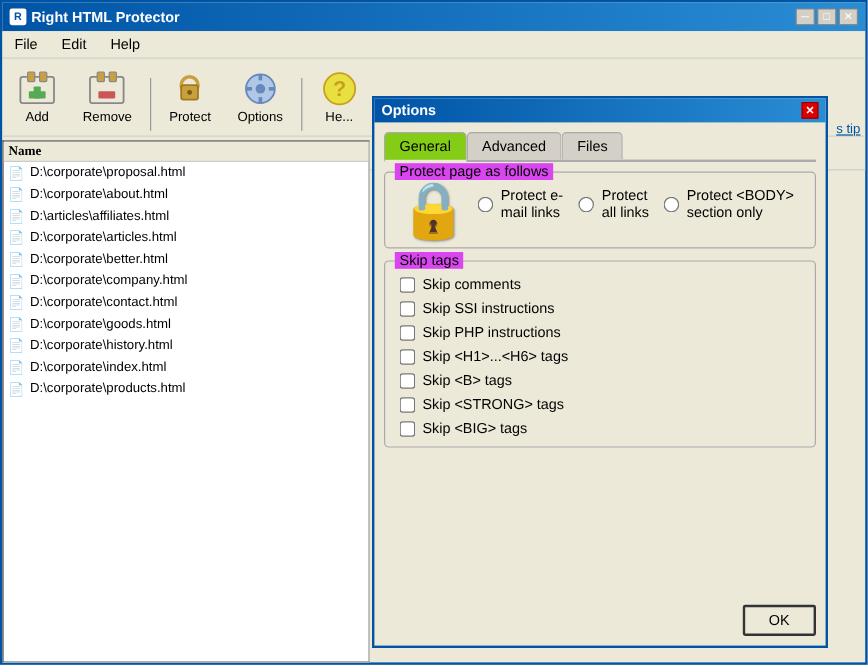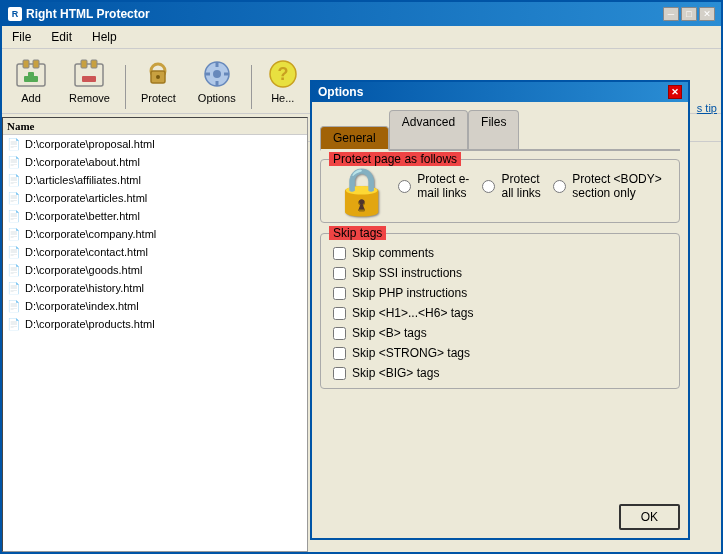--- a/index.html
+++ b/index.html
@@ -240,41 +240,40 @@
       padding: 4px 12px;
       border: 1px solid #aaa;
       border-bottom: none;
       background: #d4d0c8;
       cursor: pointer;
       font-size: 12px;
       border-radius: 4px 4px 0 0;
     }
 
     .tab.active {
-      background: #a16207;
+      background: #84cc16;
       border-bottom: 2px solid #ece9d8;
       margin-bottom: -2px;
       z-index: 1;
-      margin-top: 16px;
     }
 
     
     .group-box {
       border: 1px solid #aaa;
       border-radius: 4px;
       padding: 8px 12px;
       margin-bottom: 10px;
       position: relative;
     }
 
     .group-label {
       position: absolute;
       top: -8px;
       left: 8px;
-      background: #ef4444;
+      background: #d946ef;
       padding: 0 4px;
       font-size: 12px;
     }
 
     .protect-options {
       display: flex;
       gap: 8px;
       align-items: flex-start;
     }
 

